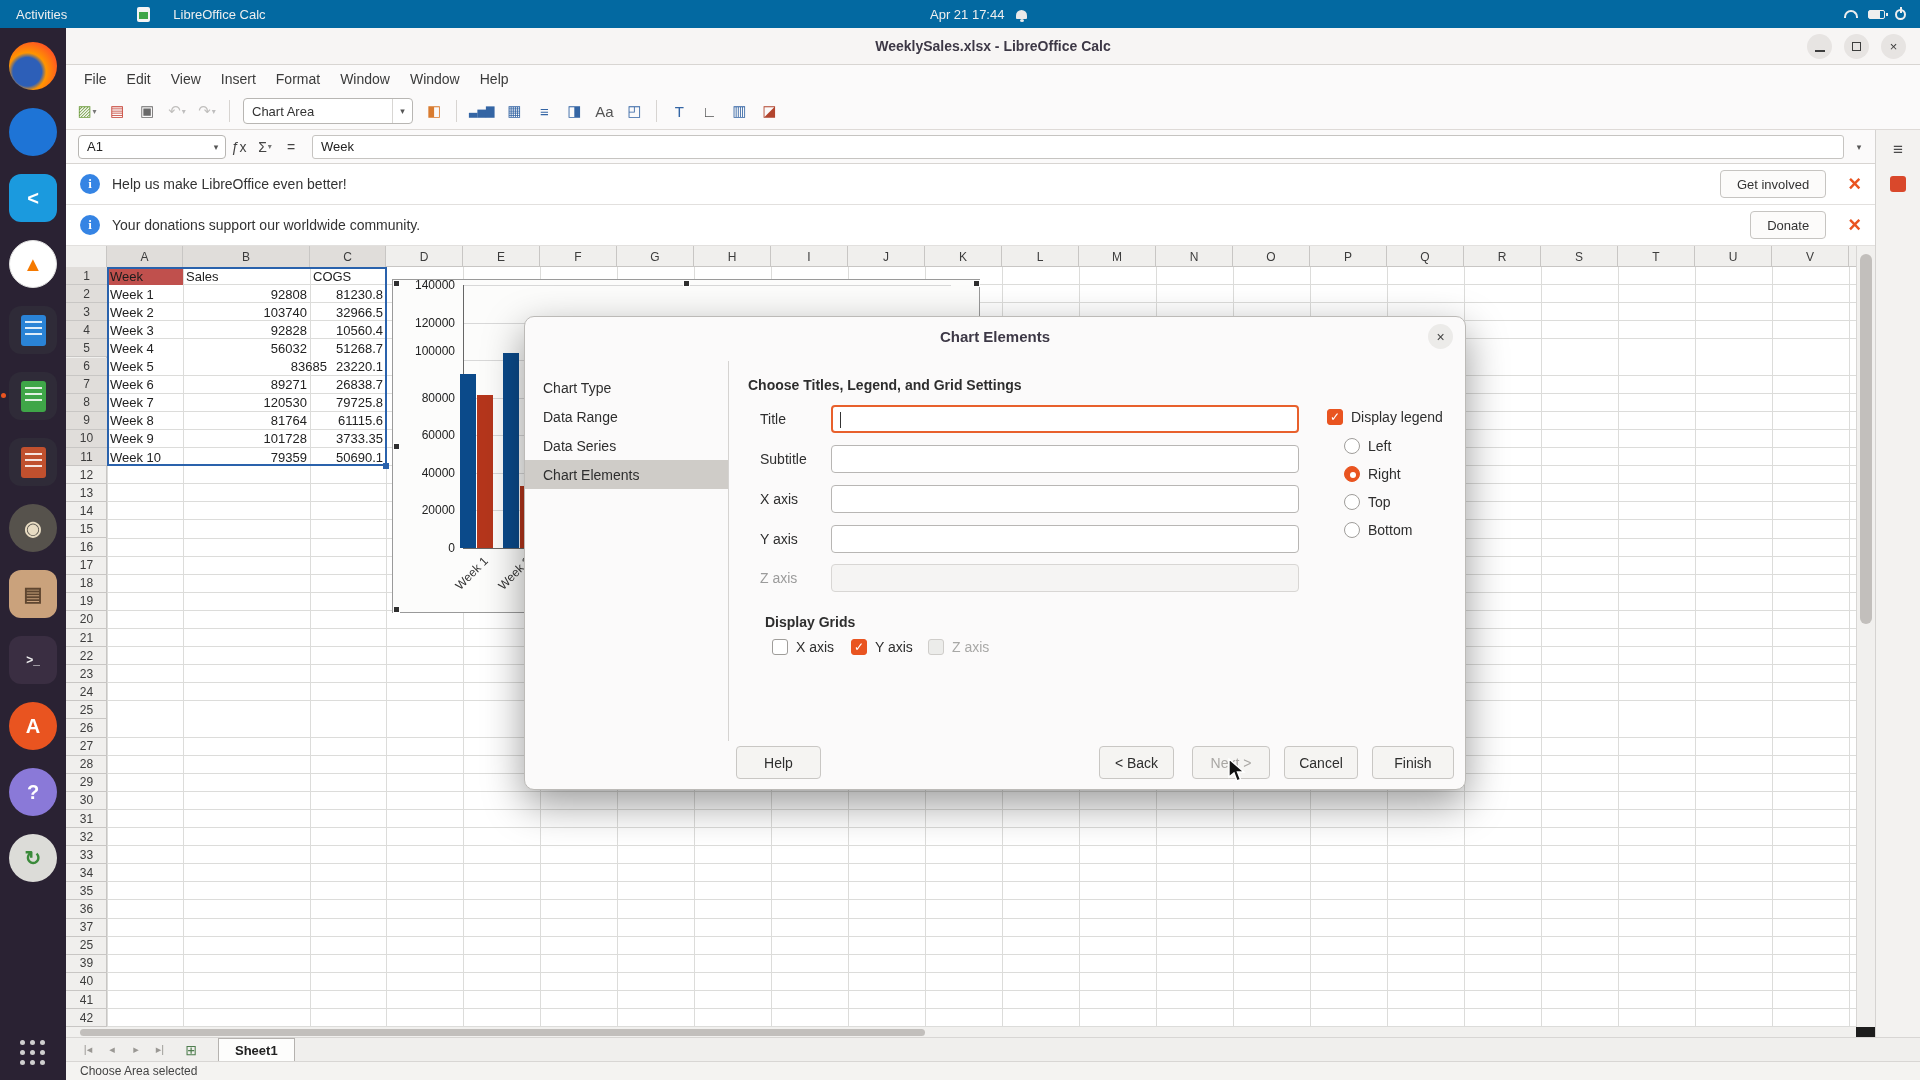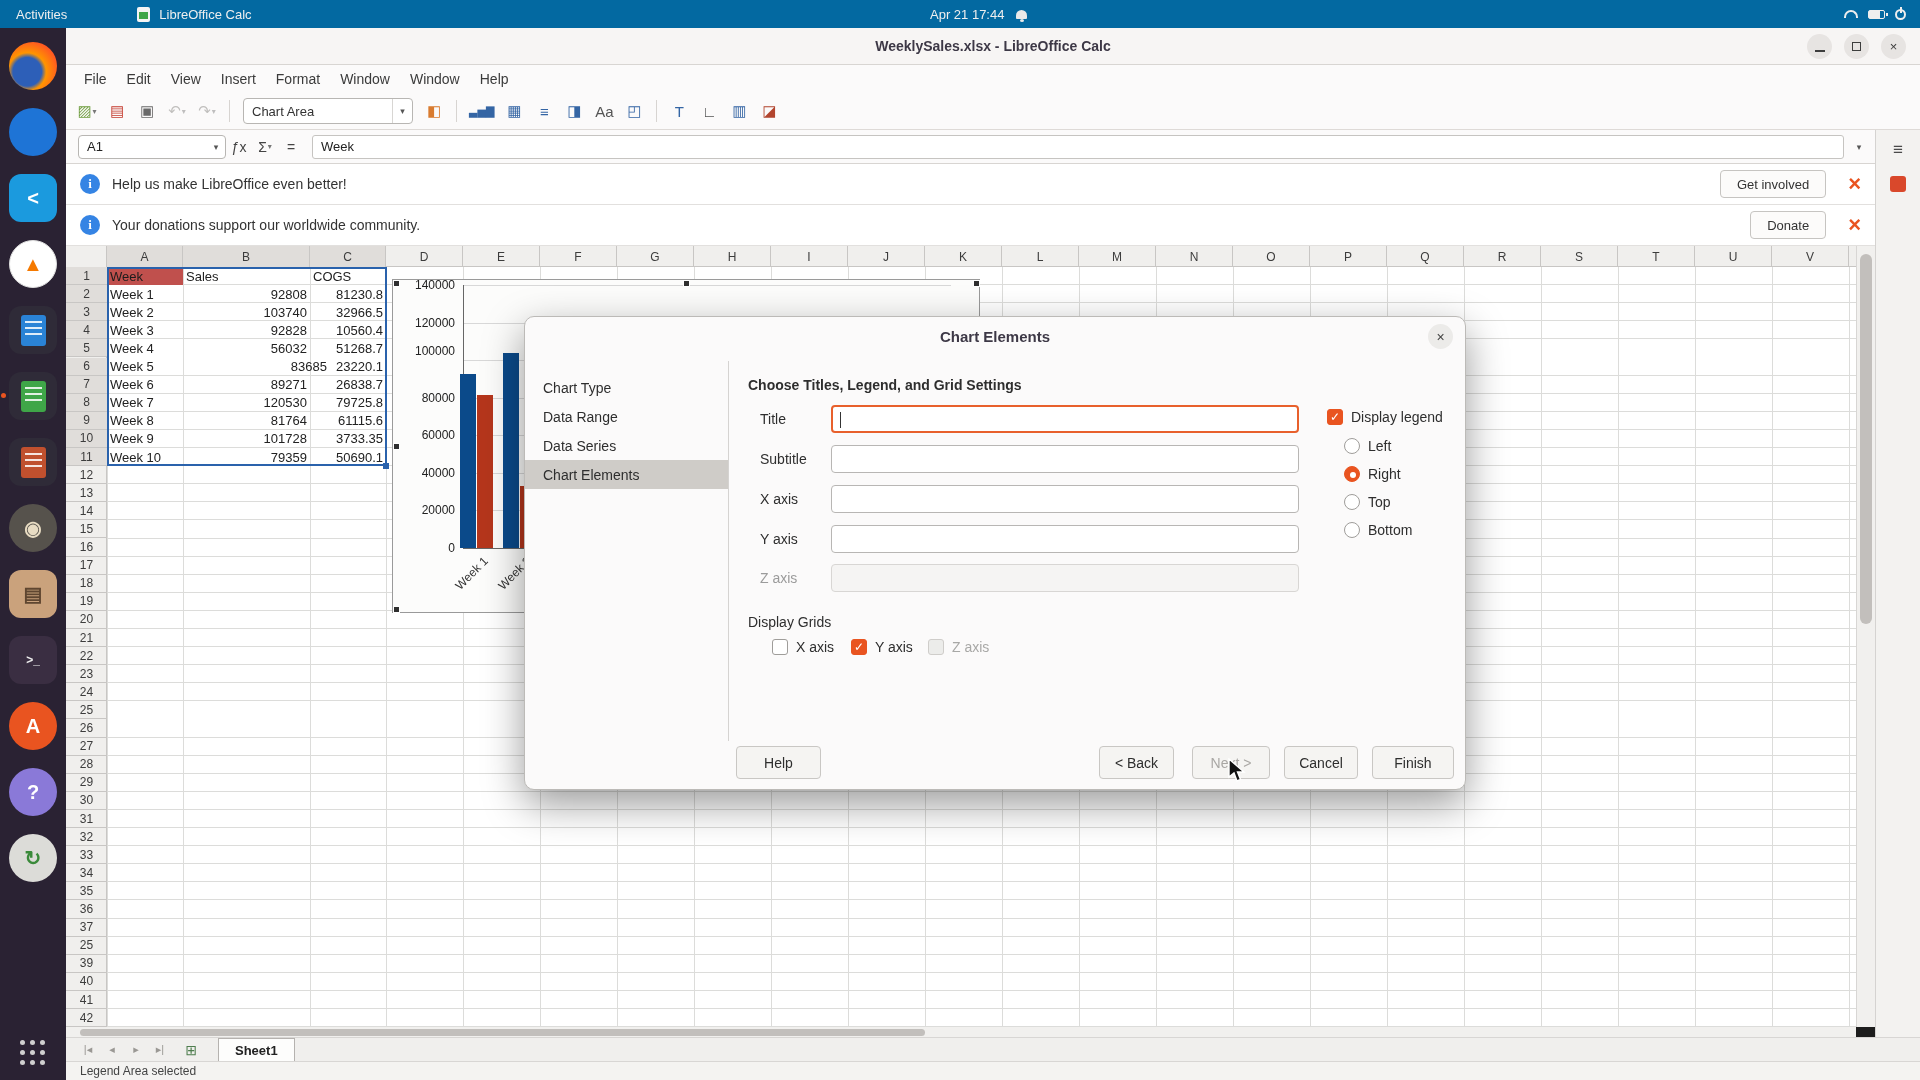--- a/index.html
+++ b/index.html
@@ -2,21 +2,21 @@
 <html><head>
 <meta charset="utf-8">
 <style>
 *{margin:0;padding:0;box-sizing:border-box}
 html,body{width:1920px;height:1080px;overflow:hidden}
 body{position:relative;font-family:"Liberation Sans",sans-serif;background:#1d1d1d;color:#222}
 
 
 #topbar{position:absolute;left:0;top:0;width:1920px;height:28px;background:#0369a1;color:#efefef;font-size:13px;display:flex;align-items:center}
 #activities{margin-left:16px;cursor:default}
-#topbar-app{display:flex;align-items:center;gap:9px;margin-left:70px}
+#topbar-app{display:flex;align-items:center;gap:23px;margin-left:70px}
 .mini-calc{width:13px;height:15px;background:#f4f4f4;border-radius:2px;position:relative}
 .mini-calc::after{content:"";position:absolute;left:2px;top:5px;width:9px;height:7px;background:
 linear-gradient(#3fa648,#3fa648)}
 #topbar-center{position:absolute;left:930px;top:0;height:28px;display:flex;align-items:center;gap:12px}
 .bell{width:11px;height:9px;background:#e9e9e9;border-radius:6px 6px 1px 1px;position:relative}
 .bell::after{content:"";position:absolute;left:3.5px;bottom:-3px;width:4px;height:3px;border-radius:50%;background:#e9e9e9}
 #tray{position:absolute;right:14px;top:0;height:28px;display:flex;align-items:center;gap:10px}
 .wifi{width:14px;height:8px;border:2px solid #eee;border-bottom:none;border-radius:14px 14px 0 0}
 .battery{width:17px;height:9px;border:1.5px solid #eee;border-radius:2px;position:relative;background:linear-gradient(to right,#eee 0 70%,transparent 70%)}
 .battery::after{content:"";position:absolute;right:-4px;top:2px;width:2px;height:3px;background:#eee}
@@ -129,21 +129,21 @@
 .text-input.focused .tcaret{position:absolute;left:7px;top:5px;width:1px;height:16px;background:#333}
 .text-input.disabled{background:#f5f4f3;border-color:#d8d6d4}
 .checkbox{width:16px;height:16px;border-radius:3px;border:1px solid #9f9d9a;background:#fff;display:inline-flex;align-items:center;justify-content:center;color:#fff;font-size:12px;flex:0 0 auto}
 .checkbox.checked{background:#e95420;border-color:#e95420}
 .checkbox.disabled{background:#ececea;border-color:#cfcdca}
 .radio{width:16px;height:16px;border-radius:50%;border:1px solid #9f9d9a;background:#fff;position:relative;flex:0 0 auto}
 .radio.selected{background:#e95420;border-color:#e95420}
 .radio.selected::after{content:"";position:absolute;left:5px;top:5px;width:6px;height:6px;border-radius:50%;background:#fff}
 .ctl-row{position:absolute;display:flex;align-items:center;gap:8px}
 .ctl-row .lbl.disabled{color:#a8a8a6}
-#grids-heading{position:absolute;left:223px;top:297px;font-weight:normal}
+#grids-heading{position:absolute;left:240px;top:297px;font-weight:bold}
 .dlg-btn{position:absolute;top:429px;height:33px;border:1px solid #c9c7c4;border-radius:4px;background:#f5f4f2;display:flex;align-items:center;justify-content:center;font-size:14px;color:#2e2e2e}
 .dlg-btn.disabled{color:#a9a7a4}
 
 #cursor{position:absolute;left:1228px;top:758px;z-index:300}
 </style>
 </head>
 <body>
 
 <div id="topbar">
   <span id="activities">Activities</span>
@@ -534,21 +534,21 @@
 <div id="tabbar">
   <span style="width:10px"></span>
   <span class="tabnav">|◂</span>
   <span class="tabnav">◂</span>
   <span class="tabnav">▸</span>
   <span class="tabnav">▸|</span>
   <span id="add-sheet">⊞</span>
   <span id="sheet-tab">Sheet1</span>
 </div>
 <div id="statusbar">
-  <span>Legend Area selected</span>
+  <span>Choose Area selected</span>
 </div>
 
 <div id="dialog">
   <div id="dialog-title">Chart Elements</div>
   <div id="dialog-close">×</div>
   <div id="steps-panel">
       <div class="step">Chart Type</div>
       <div class="step">Data Range</div>
       <div class="step">Data Series</div>
       <div class="step active">Chart Elements</div>

